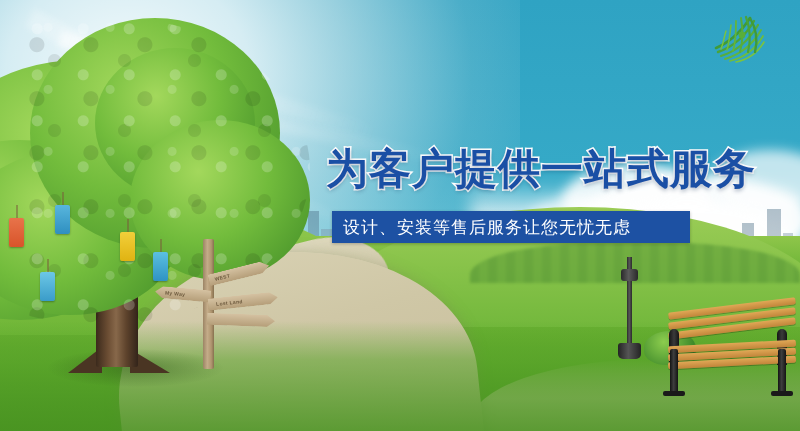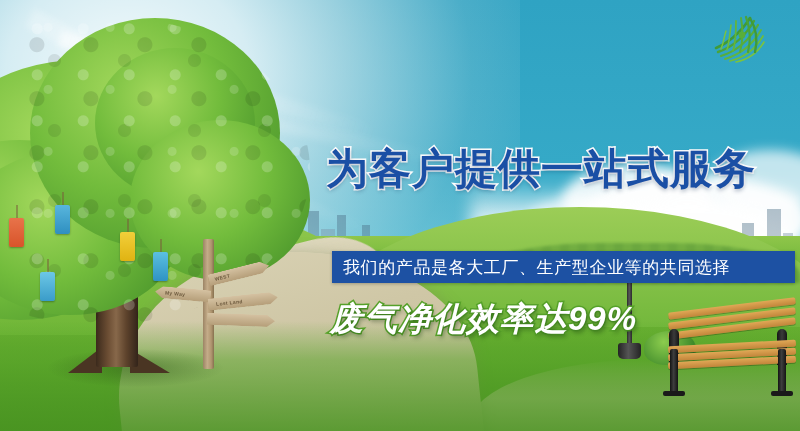--- a/index.html
+++ b/index.html
@@ -353,16 +353,15 @@
         <path d="M35 14 C37 25 37 37 34 48" stroke="#57ad3b" stroke-width="2"></path>
         <path d="M30 17 C30 27 30 38 27 47" stroke="#63b53c" stroke-width="1.8"></path>
         <path d="M25 21 C24 30 23 39 21 46" stroke="#6fbd3d" stroke-width="1.6"></path>
         <path d="M20 27 C18 34 17 40 15 45" stroke="#7bc43e" stroke-width="1.4"></path>
       </g>
       <circle cx="36" cy="31" r="3.4" fill="#58ae3b"></circle>
     </svg>
   </div>
 
   <div class="headline2">为客户提供一站式服务</div>
-  <div class="bar bar2">我们的产品是各大工厂、生产型企业等的共同选择</div>
-  <div class="tagline">废气净化效率达99%</div>
+  <div class="bar bar1">设计、安装等售后服务让您无忧无虑</div>
 
 </div>
 
 </body></html>

